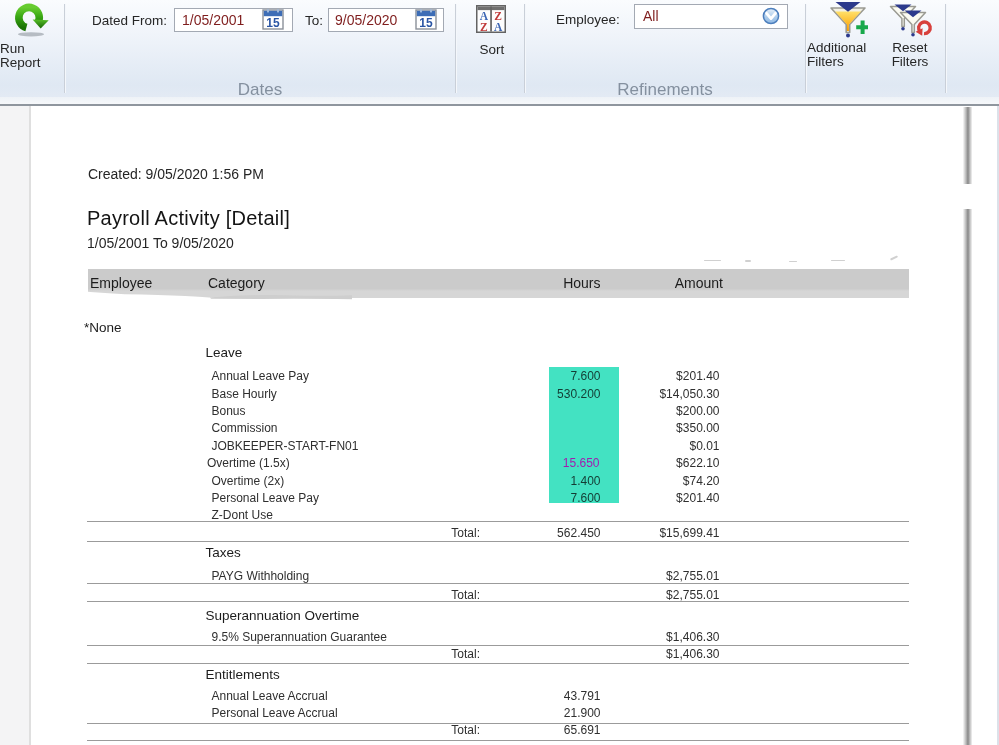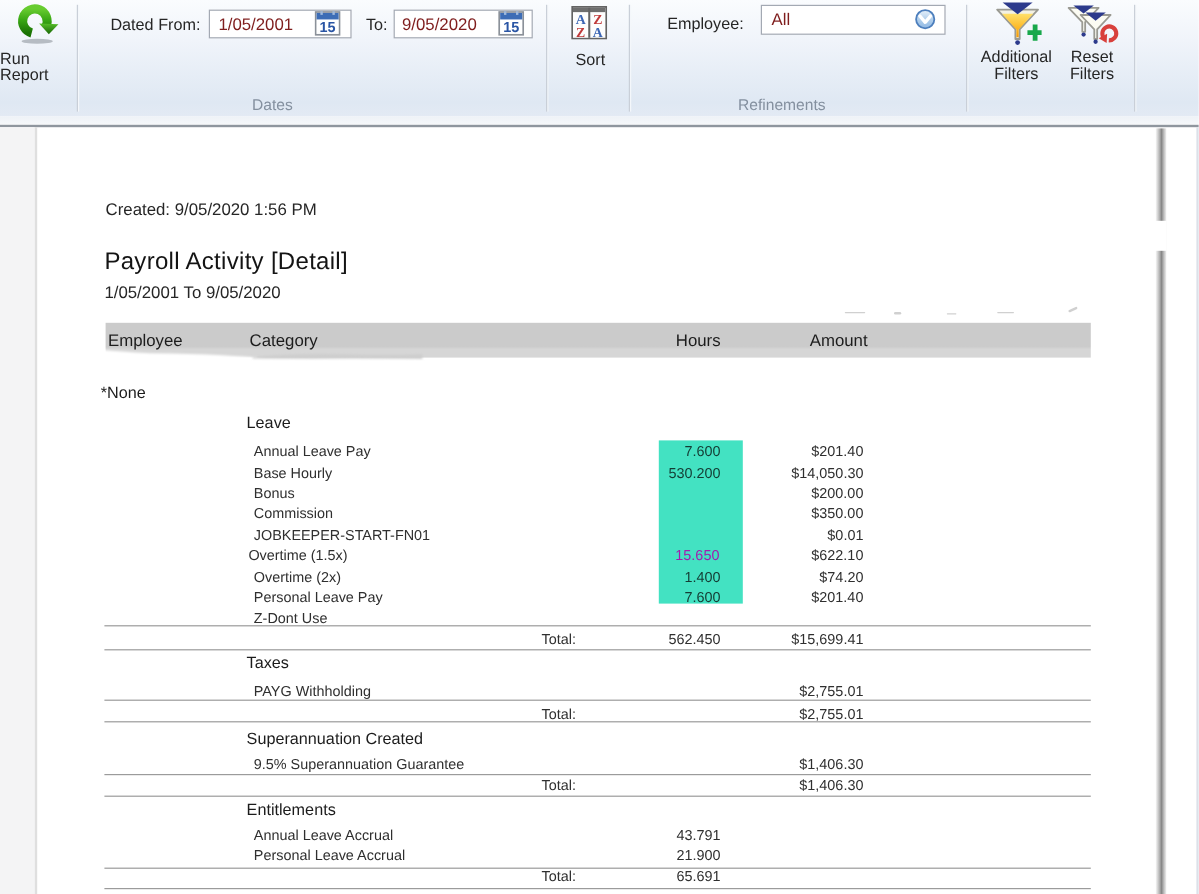--- a/index.html
+++ b/index.html
@@ -1,20 +1,20 @@
 <!DOCTYPE html>
 <html><head><meta charset="utf-8"><style>
 *{margin:0;padding:0;box-sizing:border-box}
 html,body{width:999px;height:745px;overflow:hidden;background:#fff;font-family:"Liberation Sans",sans-serif;position:relative}
 .abs{position:absolute}
 #ribbon{position:absolute;left:0;top:0;width:999px;height:97px;
 background:linear-gradient(#fafcfe 0%,#f0f4fa 35%,#e6edf6 65%,#dfe8f3 88%,#e3eaf4 100%)}
 .vsep{position:absolute;top:4px;height:89px;width:1px;background:#c9cfd8;box-shadow:1px 0 0 #f4f7fb}
 .rlabel{position:absolute;font-size:13.5px;color:#262626}
-.glabel{position:absolute;top:80px;font-size:13px;color:#84909f;text-align:left}
+.glabel{position:absolute;top:80px;font-size:17px;color:#84909f;text-align:center}
 .ibox{position:absolute;background:#fff;border:1px solid #a3a9b3}
 .btxt{position:absolute;font-size:14px;color:#7f1d1d}
 #ribband{position:absolute;left:0;top:97px;width:999px;height:7px;background:linear-gradient(#eef2f7,#f6f8fa)}
 #ribline{position:absolute;left:0;top:104px;width:999px;height:1.5px;background:#8f969e}
 
 #leftmargin{position:absolute;left:0;top:106px;width:29px;height:639px;background:#f4f4f5}
 #leftline{position:absolute;left:29px;top:106px;width:1.5px;height:639px;background:#dfdfdf}
 #rightedge{position:absolute;left:996.5px;top:106px;width:2.5px;height:639px;background:#dce1e9}
 #sbar{position:absolute;left:963px;top:107px;width:8.5px;height:638px;background:linear-gradient(90deg,#fafafa 0%,#b5b5b5 35%,#878787 55%,#c6c6c6 80%,#f2f2f2 100%)}
 #sgap{position:absolute;left:962px;top:184px;width:10px;height:25px;background:#fff}
@@ -110,21 +110,21 @@
         <stop offset=".6" stop-color="#fdb827"></stop>
         <stop offset="1" stop-color="#f59a05"></stop>
   </linearGradient>
     </defs>
   <path d="M3 7 L37 7 L21.7 23.5 L21.7 31.5 L18.2 31.5 L18.2 23.5 Z" fill="#f3f1e4" stroke="#9a9a92" stroke-width="1.6" stroke-linejoin="round"></path>
   <path d="M7 10.5 L33 10.5 L20.9 23.5 L20.9 30 L19 30 L19 23.5 Z" fill="url(#yg)"></path>
   <polygon points="7.5,1 32.5,1 20,10.8" fill="#2c3a8c"></polygon>
   <circle cx="20" cy="34.5" r="2" fill="#2c3a8c"></circle>
   <path d="M28.2 24.2 h4.4 v-4.7 h4 v4.7 h4.4 v4 h-4.4 v4.7 h-4 v-4.7 h-4.4 Z" fill="#18a84b"></path>
 </svg>
-<div class="rlabel" style="left:807px;top:41px;width:80px;text-align:center;line-height:13.5px">Additional<br>Filters</div>
+<div class="rlabel" style="left:807px;top:41px;width:80px;text-align:left;line-height:13.5px">Additional<br>Filters</div>
 
 <svg class="abs" style="left:888px;top:2px" width="48" height="36" viewBox="0 0 48 36">
   <path d="M2.5 4.5 L27.5 4.5 L16.3 16.5 L16.3 24.5 L13.9 24.5 L13.9 16.5 Z" fill="#fbfbf2" stroke="#9a9a92" stroke-width="1.5" stroke-linejoin="round"></path>
   <polygon points="6.5,2.5 23.5,2.5 15,9.2" fill="#2c3a8c"></polygon>
   <circle cx="15" cy="26.8" r="1.8" fill="#2c3a8c"></circle>
   <path d="M12.5 10.5 L37.5 10.5 L26.3 22.5 L26.3 30.5 L23.9 30.5 L23.9 22.5 Z" fill="#fbfbf2" stroke="#9a9a92" stroke-width="1.5" stroke-linejoin="round"></path>
   <polygon points="16.5,8.5 33.5,8.5 25,15.2" fill="#2c3a8c"></polygon>
   <circle cx="25" cy="32.8" r="1.8" fill="#2c3a8c"></circle>
   <path d="M32.2 29.8 A5.8 5.8 0 1 1 36.0 31.6" fill="none" stroke="#d8403c" stroke-width="3.4"></path>
   <polygon points="34.6,26.2 27.6,29.8 34.2,33.8" fill="#d8403c"></polygon>
@@ -197,21 +197,21 @@
 <div class="line" style="top:541.3px"></div>
 
 <div class="t b" style="left:205.5px;top:545.5px;font-size:13.5px">Taxes</div>
 <div class="t" style="left:211.5px;top:568.8px">PAYG Withholding</div>
 <div class="t r" style="left:619.5px;top:568.8px;width:100px">$2,755.01</div>
 <div class="line" style="top:583px"></div>
 <div class="t r" style="left:380px;top:588px;width:100px">Total:</div>
 <div class="t r" style="left:619.5px;top:588px;width:100px">$2,755.01</div>
 <div class="line" style="top:601px"></div>
 
-<div class="t b" style="left:205.5px;top:608.5px;font-size:13.5px">Superannuation Created</div>
+<div class="t b" style="left:205.5px;top:608.5px;font-size:13.5px">Superannuation Overtime</div>
 <div class="t" style="left:211.5px;top:629.5px">9.5% Superannuation Guarantee</div>
 <div class="t r" style="left:619.5px;top:629.5px;width:100px">$1,406.30</div>
 <div class="line" style="top:644.6px"></div>
 <div class="t r" style="left:380px;top:647px;width:100px">Total:</div>
 <div class="t r" style="left:619.5px;top:647px;width:100px">$1,406.30</div>
 <div class="line" style="top:662.5px"></div>
 
 <div class="t b" style="left:205.5px;top:667.5px;font-size:13.5px">Entitlements</div>
 <div class="t" style="left:211.5px;top:688.8px">Annual Leave Accrual</div>
 <div class="t r" style="left:500px;top:688.8px;width:100.5px">43.791</div>

